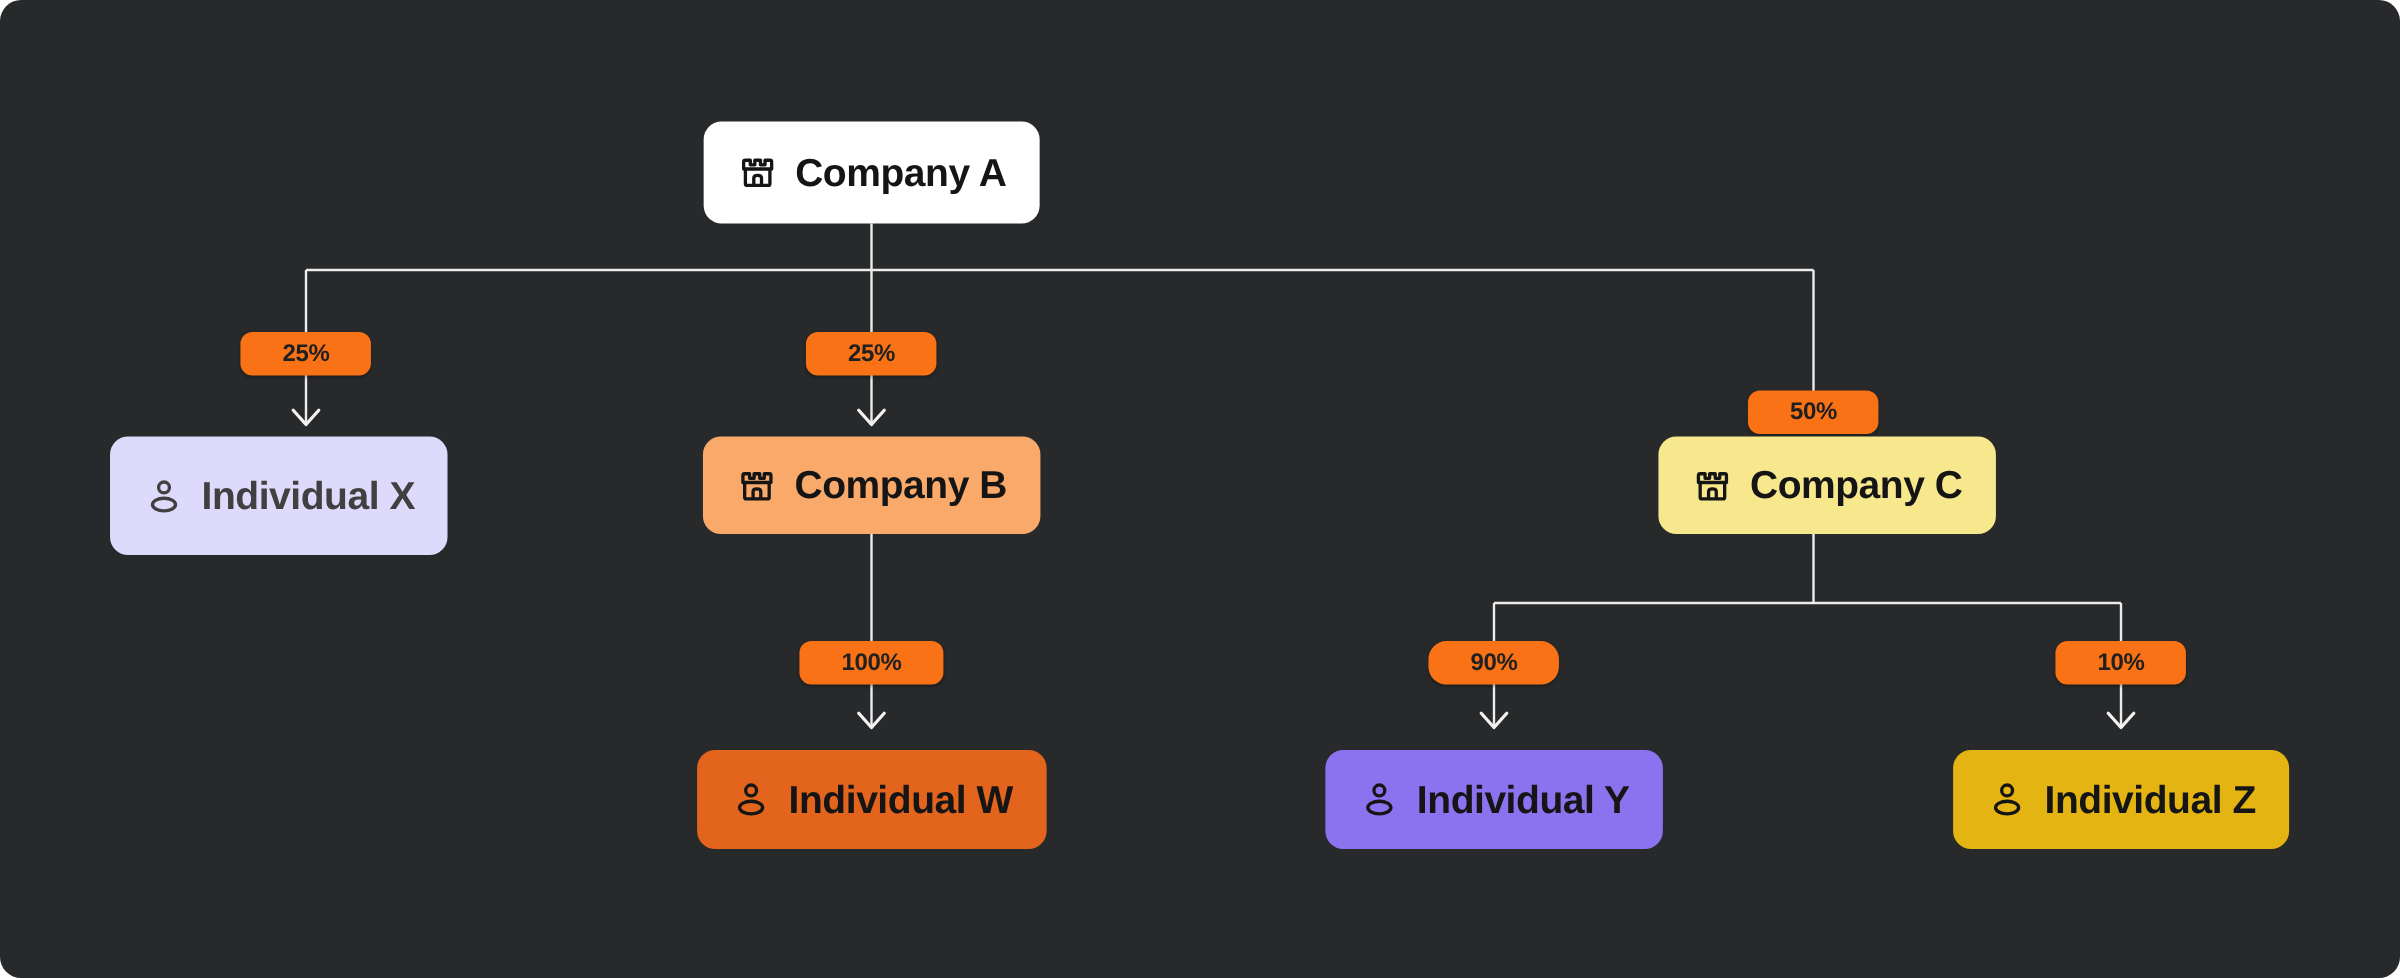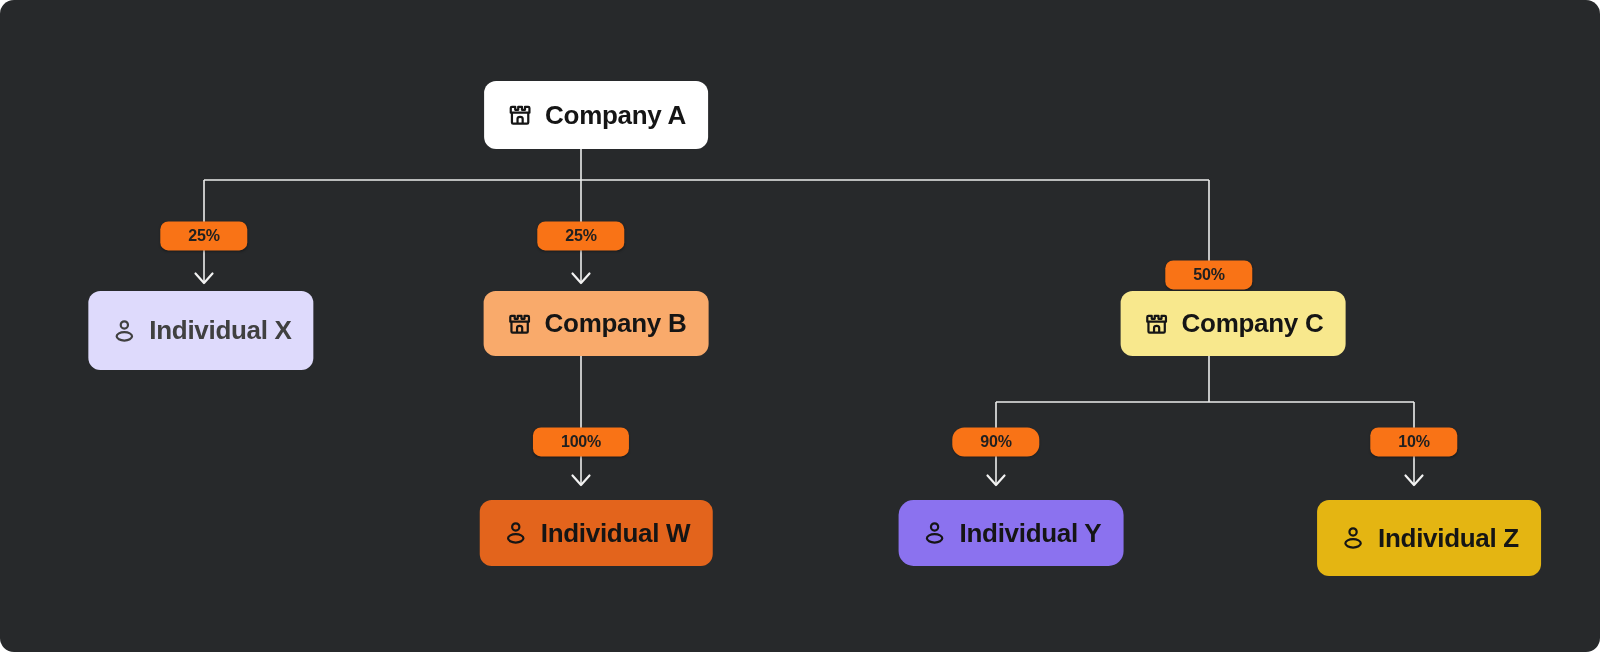--- a/index.html
+++ b/index.html
@@ -52,21 +52,20 @@
     align-items:center;
     gap:11px;
     padding:0 22px;
     border-radius:12px;
     font-size:26px;
     font-weight:600;
     letter-spacing:-0.3px;
     white-space:nowrap;
     box-sizing:border-box;
     cursor:default;
-    margin-left:15px;
   }
   .node .icon{
     display:flex;
     align-items:center;
     justify-content:center;
     flex:0 0 auto;
   }
   .node svg{display:block;}
 </style>
 </head>
@@ -137,31 +136,31 @@
   <div class="node" style="left: 581px; top: 500px; height: 66px; background-color: rgb(227, 100, 28); color: rgb(21, 21, 21);">
     <span class="icon">
       <svg width="28" height="28" viewBox="0 0 24 24" fill="none" stroke="currentColor" stroke-width="1.9">
         <circle cx="12" cy="6.8" r="3.1"></circle>
           <ellipse cx="12" cy="16.6" rx="6.6" ry="3.6"></ellipse>
       </svg>
     </span>
     <span>Individual W</span>
   </div>
 
-  <div class="node" style="left: 996px; top: 500px; height: 66px; background-color: rgb(139, 114, 239); color: rgb(21, 21, 21); border-radius: 15px;">
+  <div class="node" style="left: 996px; top: 500px; height: 66px; background-color: rgb(139, 114, 239); color: rgb(21, 21, 21);">
     <span class="icon">
       <svg width="28" height="28" viewBox="0 0 24 24" fill="none" stroke="currentColor" stroke-width="1.9">
         <circle cx="12" cy="6.8" r="3.1"></circle>
           <ellipse cx="12" cy="16.6" rx="6.6" ry="3.6"></ellipse>
       </svg>
     </span>
     <span>Individual Y</span>
   </div>
 
-  <div class="node" style="left: 1414px; top: 500px; height: 76px; background-color: rgb(228, 181, 18); color: rgb(21, 21, 21);">
+  <div class="node" style="left: 1414px; top: 500px; height: 66px; background-color: rgb(228, 181, 18); color: rgb(21, 21, 21);">
     <span class="icon">
       <svg width="28" height="28" viewBox="0 0 24 24" fill="none" stroke="currentColor" stroke-width="1.9">
         <circle cx="12" cy="6.8" r="3.1"></circle>
           <ellipse cx="12" cy="16.6" rx="6.6" ry="3.6"></ellipse>
       </svg>
     </span>
     <span>Individual Z</span>
   </div>
 
 </div>

